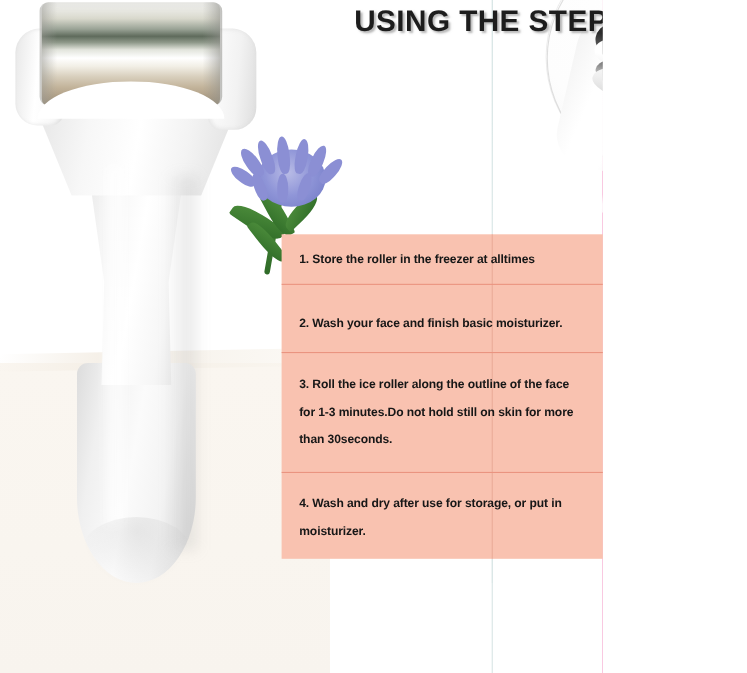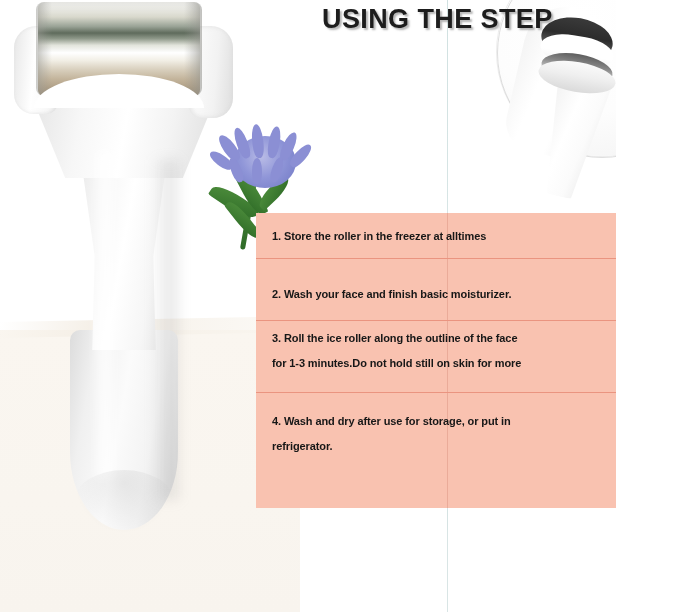--- a/index.html
+++ b/index.html
@@ -2,21 +2,21 @@
 <html><head>
 <meta charset="utf-8">
 <style>
   html,body{margin:0;padding:0;}
   body{
     width:679px;height:612px;overflow:hidden;
     font-family:"Liberation Sans","DejaVu Sans",sans-serif;
     background:#ffffff;
   }
   #stage{
-    position:relative;width:616px;height:612px;overflow:hidden;
+    position:relative;width:548px;height:612px;overflow:hidden;
     background:#ec4899;
   }
 
   
   .bg-base{
     position:absolute;inset:0;
     background:#ffffff;
   }
   .bg-floor{
     position:absolute;left:0;top:330px;width:300px;height:282px;
@@ -231,21 +231,21 @@
   .step{
     position:relative;
     padding:0 10px 0 16px;
     color:#171717;
     font-size:11px;font-weight:bold;line-height:25px;
     letter-spacing:-.1px;
   }
   .step + .step{border-top:1px solid #ea9480;}
   .step.s1{padding-top:11px;padding-bottom:9px;}
   .step.s2{padding-top:23px;padding-bottom:13px;}
-  .step.s3{padding-top:5px;padding-bottom:16px;}
+  .step.s3{padding-top:17px;padding-bottom:16px;}
   .step.s4{padding-top:16px;padding-bottom:14px;}
   .step .ln{display:block;white-space:nowrap;}
   .panel-inner{position:relative;z-index:2;}
 </style>
 </head>
 <body>
 
 <div id="stage">
 
   <div class="bg-base"></div>
@@ -312,21 +312,22 @@
     <div class="panel-inner">
       <div class="step s1">
         <span class="ln">1. Store the roller in the freezer at alltimes</span>
       </div>
       <div class="step s2">
         <span class="ln">2. Wash your face and finish basic moisturizer.</span>
       </div>
       <div class="step s3">
         <span class="ln">3. Roll the ice roller along the outline of the face</span>
         <span class="ln">for 1-3 minutes.Do not hold still on skin for more</span>
+        <span class="ln">than 30seconds.</span>
       </div>
       <div class="step s4">
         <span class="ln">4. Wash and dry after use for storage, or put in</span>
-        <span class="ln">refrigerator.</span>
+        <span class="ln">moisturizer.</span>
       </div>
     </div>
   </div>
 
 </div>
 
 </body></html>

